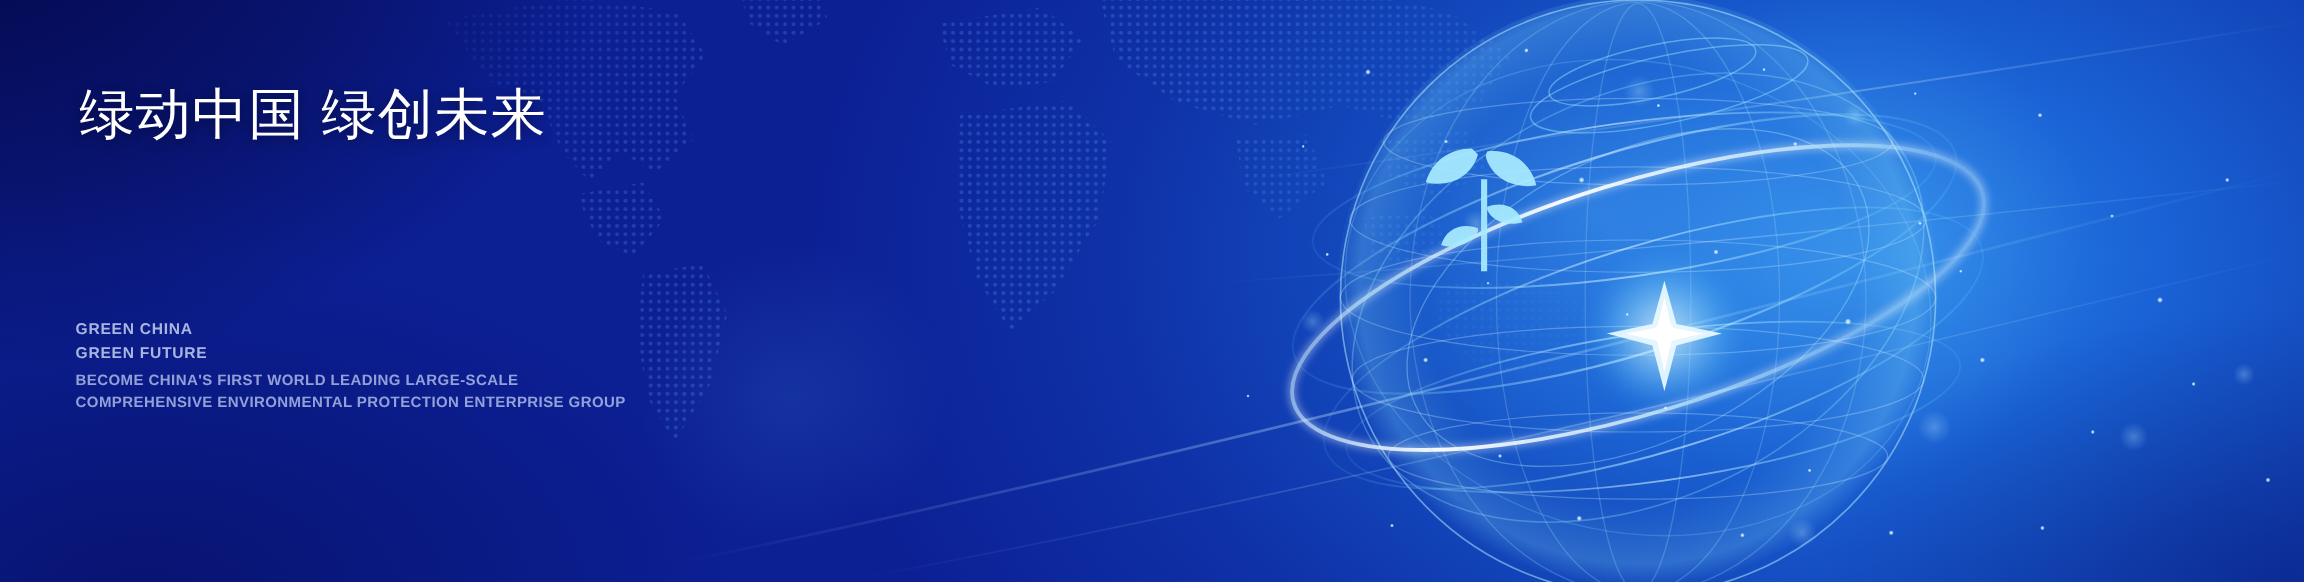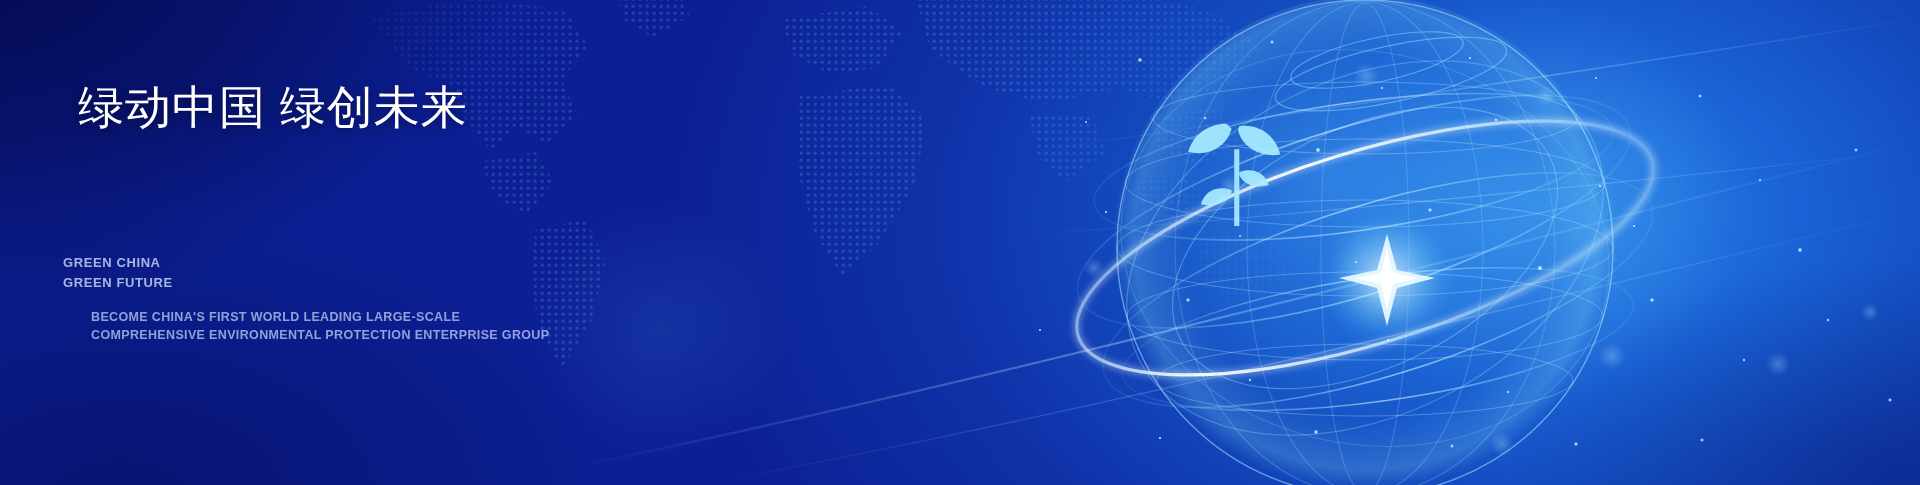--- a/index.html
+++ b/index.html
@@ -68,59 +68,58 @@
   .particles { position: absolute; inset: 0; pointer-events: none; }
   .particles svg { width: 100%; height: 100%; display: block; }
 
   
   .copy {
     position: absolute;
     left: 58px; top: 64px;
     width: 1000px;
   }
   .headline-1, .headline-2 {
-    margin: 16px;
+    margin: 4px;
     font-weight: 400;
     letter-spacing: 1px;
     white-space: nowrap;
     line-height: 1.18;
     text-shadow: 0 2px 10px rgba(0,0,20,.45);
   }
   .headline-1 {
     font-size: 46px;
     color: #ffffff;
     padding-left: 4px;
   }
   .headline-2 {
     font-size: 46px;
     color: #ffffff;
     margin-top: 6px;
   }
   .hl-red { color: #ff0a0a; text-shadow: 0 2px 10px rgba(60,0,0,.35); }
 
   .tagline-en {
     position: absolute;
-    left: 63px; top: 253px;
+    left: 63px; top: 264px;
     font-size: 13px;
     font-weight: bold;
     line-height: 1.5;
     letter-spacing: .6px;
     color: rgba(208,220,248,.80);
     white-space: pre-line;
   }
   .desc-en {
     position: absolute;
     left: 63px; top: 308px;
     font-size: 12.5px;
     font-weight: bold;
     line-height: 1.45;
     letter-spacing: .35px;
     color: rgba(198,212,246,.72);
     white-space: pre-line;
-    margin-left: 28px;
   }
 </style>
 </head>
 <body>
 
 <div id="banner">
 
   <div class="bg-base"></div>
 
   <div class="world-map">

